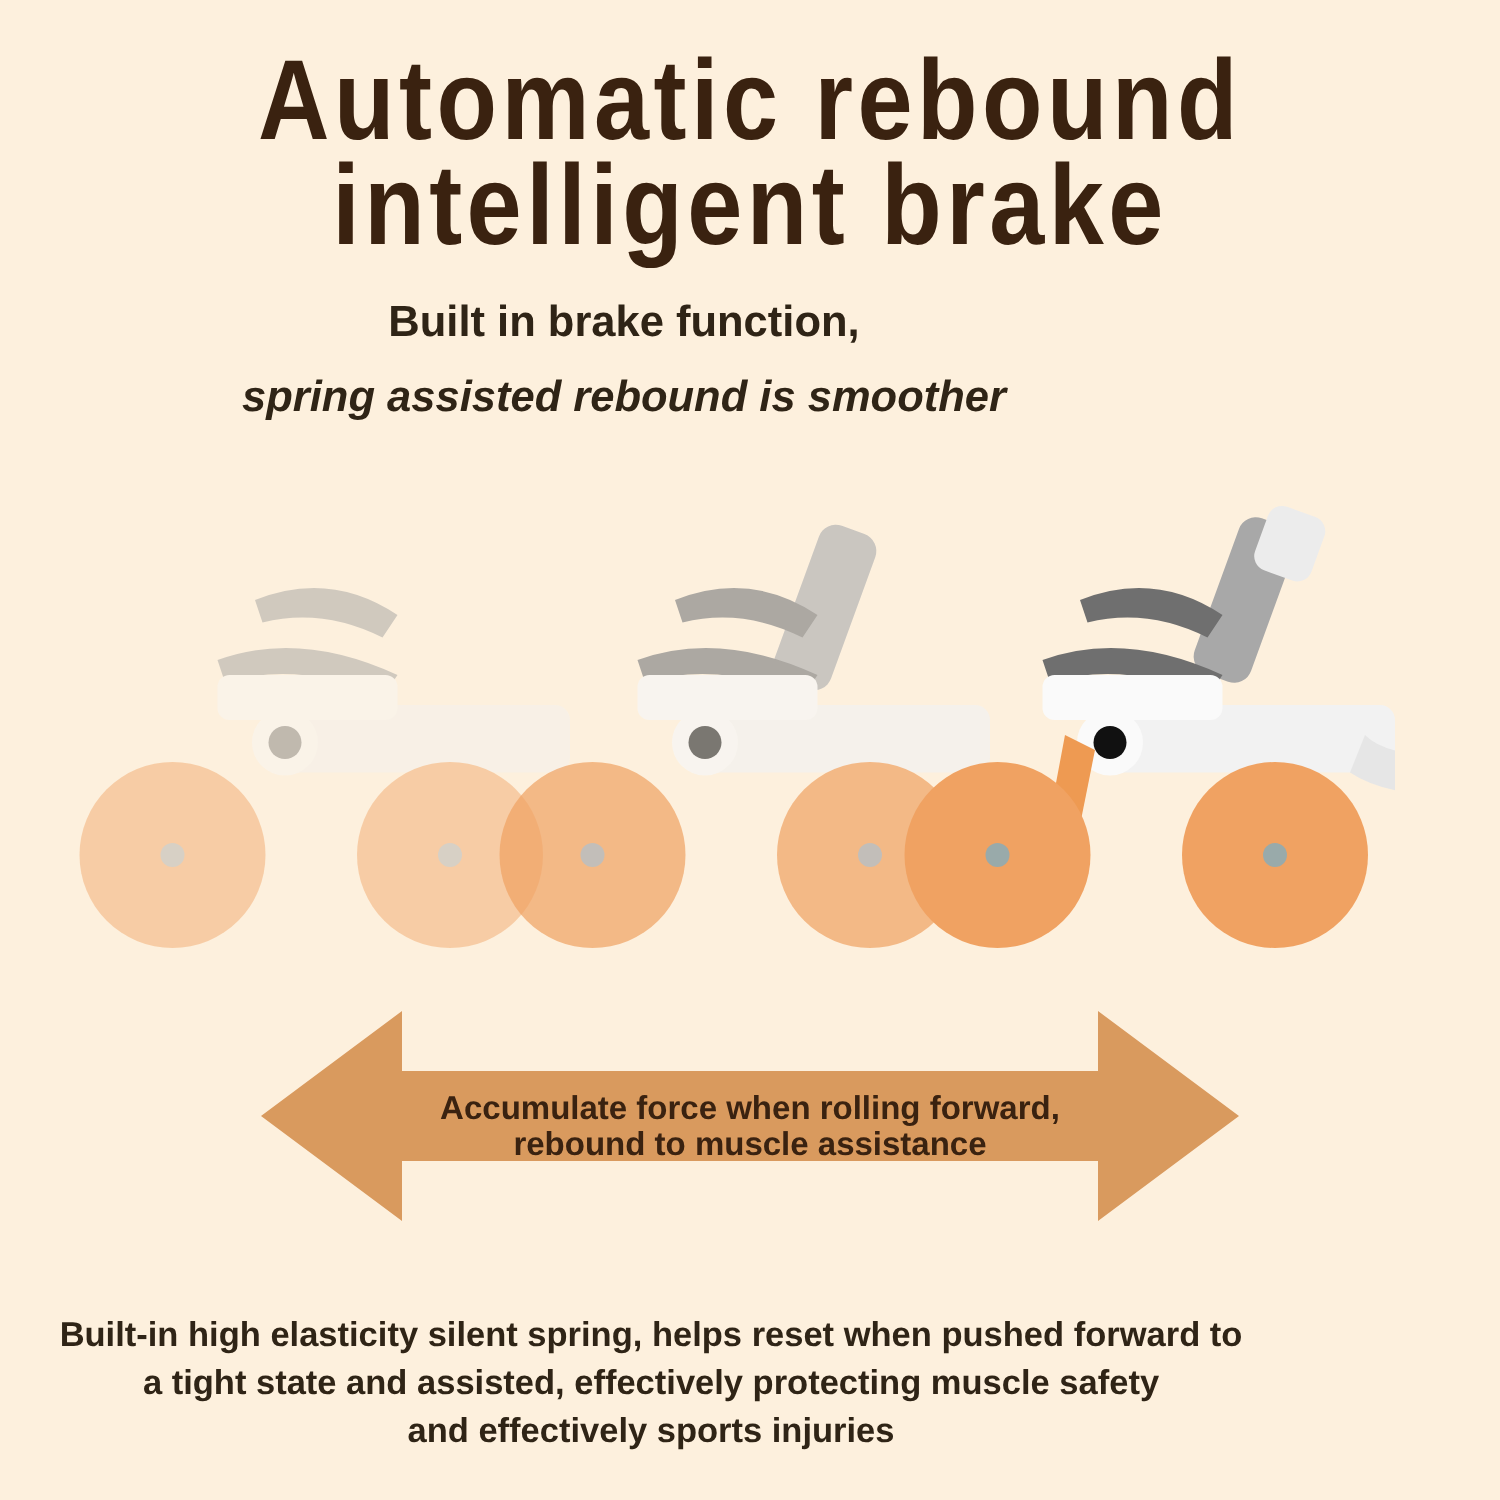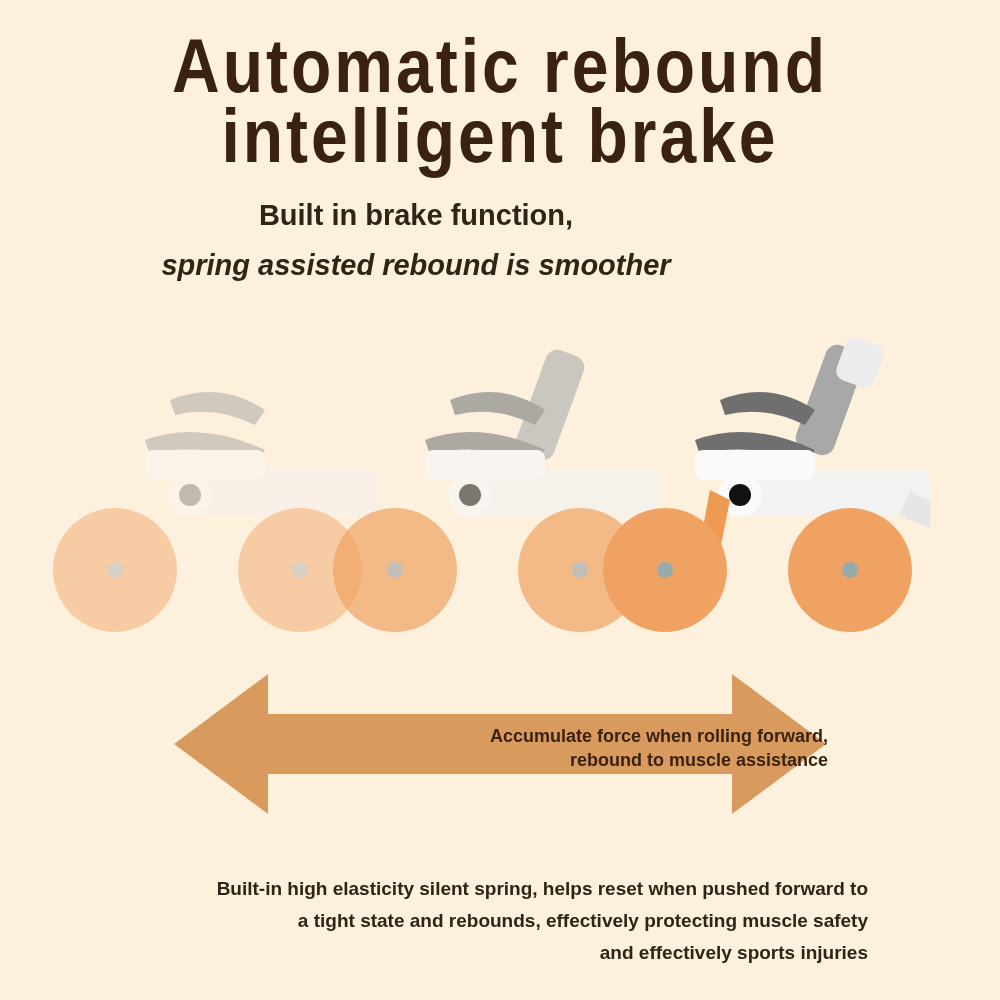--- a/index.html
+++ b/index.html
@@ -9,24 +9,24 @@
          font-family:"Liberation Sans", sans-serif;font-size:66px;letter-spacing:3px;
          color:#3a2210;line-height:64px;transform:scaleY(1.15);}
   .t1{top:34px;}
   .t2{top:104px;}
   .sub{position:absolute;left:0;width:832px;text-align:center;font-weight:bold;font-size:29px;line-height:34px;color:#2f2416;}
   .s1{top:198px;}
   .s2{top:248px;font-style:italic;}
   .stage{position:absolute;left:0;top:330px;width:1000px;height:320px;}
   .roller{position:absolute;top:0;width:330px;height:310px;}
   .arrow{position:absolute;left:172px;top:670px;width:656px;height:148px;}
-  .arrow-text{position:absolute;left:172px;width:656px;text-align:right;font-weight:bold;font-size:18px;color:#3a2210;}
+  .arrow-text{position:absolute;left:172px;width:656px;text-align:center;font-weight:bold;font-size:22px;color:#3a2210;}
   .a1{top:726px;}
   .a2{top:750px;}
-  .bottom{position:absolute;left:0;width:868px;text-align:right;font-weight:bold;font-size:19px;line-height:34px;color:#2f2416;}
+  .bottom{position:absolute;left:0;width:868px;text-align:center;font-weight:bold;font-size:23px;line-height:34px;color:#2f2416;}
   .b1{top:872px;} .b2{top:904px;} .b3{top:936px;}
 </style>
 </head>
 <body>
 
 <div class="title t1">Automatic rebound</div>
 <div class="title t2">intelligent brake</div>
 
 <div class="sub s1">Built in brake function,</div>
 <div class="sub s2">spring assisted rebound is smoother</div>
@@ -78,14 +78,14 @@
   </svg>
 </div>
 
 <svg class="arrow" viewBox="0 0 656 148">
   <path d="M2 74 L96 4 L96 44 L560 44 L560 4 L654 74 L560 144 L560 104 L96 104 L96 144 Z" fill="#d99a5e"></path>
 </svg>
 <div class="arrow-text a1">Accumulate force when rolling forward,</div>
 <div class="arrow-text a2">rebound to muscle assistance</div>
 
 <div class="bottom b1">Built-in high elasticity silent spring, helps reset when pushed forward to</div>
-<div class="bottom b2">a tight state and rebounds, effectively protecting muscle safety</div>
+<div class="bottom b2">a tight state and assisted, effectively protecting muscle safety</div>
 <div class="bottom b3">and effectively sports injuries</div>
 
 </body></html>

